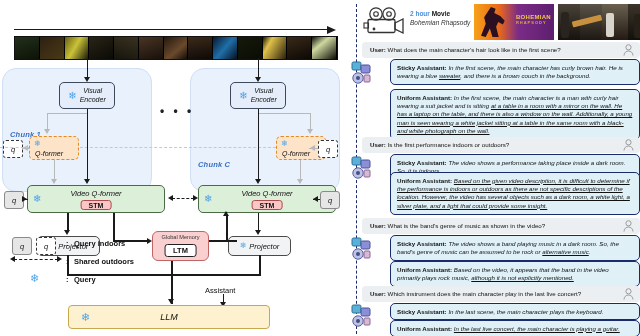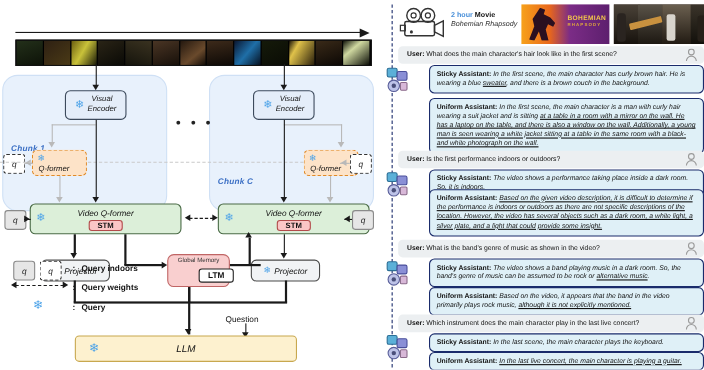--- a/index.html
+++ b/index.html
@@ -26,21 +26,21 @@
   .venc .lbl{font-style:italic;font-size:7px;color:#111;text-align:center;line-height:8.5px;}
   .qformer{width:50px;height:24px;background:#fde3c8;border:1.4px dashed #e08a28;border-radius:5px;}
   .qformer .lbl{font-style:italic;font-size:7px;color:#111;}
   .vqf{width:138px;height:28px;background:#dcefd9;border:1.3px solid #4a6b46;border-radius:5px;}
   .vqf .lbl{position:absolute;top:2.5px;left:0;right:0;text-align:center;font-style:italic;font-size:7.5px;color:#111;}
   .stm{position:absolute;bottom:2px;left:50%;transform:translateX(-50%);background:#fbc6c6;border:1px solid #b24b4b;border-radius:3px;font-size:7px;font-weight:bold;color:#111;padding:.5px 7px;}
   .proj{width:63px;height:20px;background:#f1f3f5;border:1.2px solid #4a4a4a;border-radius:5px;text-align:right;}
   .proj .lbl{font-style:italic;font-size:7.5px;color:#111;}
   .gmem{width:57px;height:30px;background:#f9cfcf;border:1.3px solid #c06565;border-radius:6px;}
   .gmem .cap{position:absolute;top:1.5px;left:0;right:0;text-align:center;font-size:5.6px;color:#333;}
-  .ltm{position:absolute;bottom:3px;left:50%;transform:translateX(-50%);background:#fff;border:1.2px solid #222;border-radius:3px;font-size:7.5px;font-weight:bold;color:#111;padding:1px 8px;margin-left:16px;}
+  .ltm{position:absolute;bottom:3px;left:50%;transform:translateX(-50%);background:#fff;border:1.2px solid #222;border-radius:3px;font-size:7.5px;font-weight:bold;color:#111;padding:1px 8px;}
   .llm{position:absolute;left:68px;top:305px;width:200px;height:22px;background:#fdf1cf;border:1.2px solid #c8a84f;border-radius:4px;display:flex;align-items:center;justify-content:center;}
   .llm .lbl{font-style:italic;font-size:9px;color:#111;}
 
   .qtok{position:absolute;width:18px;height:16px;display:flex;align-items:center;justify-content:center;font-style:italic;font-size:7.5px;color:#222;}
   .qtok.solid{background:#e6e6e6;border:1px solid #8a8a8a;border-radius:3px;}
   .qtok.dash{background:#fff;border:1.2px dashed #333;border-radius:3px;}
 
   .snow{font-size:8px;color:#4da3e8;line-height:1;user-select:none;}
   .snow.big{font-size:10px;}
 
@@ -239,42 +239,42 @@
     <div class="ahead up" style="left:223px;top:211px;"></div>
 
     <div class="aline" style="left:67px;top:255px;width:1.6px;height:20px;"></div>
     <div class="aline" style="left:259px;top:255px;width:1.6px;height:20px;"></div>
     <div class="aline" style="left:67px;top:274px;width:194px;height:1.6px;"></div>
     <div class="aline" style="left:171px;top:261px;width:1.6px;height:43px;"></div>
     <div class="ahead down" style="left:168px;top:299px;"></div>
 
     <div class="aline" style="left:171px;top:261px;width:1.6px;height:14px;"></div>
 
-    <div class="qlabel">Question</div>
+    <div class="qlabel">Assistant</div>
     <div class="aline" style="left:223px;top:294px;width:1.4px;height:10px;"></div>
     <div class="ahead down" style="left:220px;top:302px;"></div>
 
     <div class="llm">
       <span class="snow big" style="position:absolute;left:12px;top:6px;font-size:11px;">❄</span>
       <span class="lbl">LLM</span>
     </div>
 
     <div class="legend">
       <div class="lrow">
         <div class="qtok solid" style="left:4px;top:1px;">q</div>
         <div class="qtok dash" style="left:28px;top:1px;">q</div>
         <span class="lcolon">:</span>
         <span class="ltext">Query indoors</span>
       </div>
       <div class="lrow">
         <div class="ahead left" style="left:2px;top:2px;"></div>
         <div class="dashed-h" style="left:6px;top:5px;width:44px;"></div>
         <div class="ahead right" style="left:49px;top:2px;"></div>
         <span class="lcolon">:</span>
-        <span class="ltext">Query weights</span>
+        <span class="ltext">Shared outdoors</span>
       </div>
       <div class="lrow">
         <span class="snow big" style="position:absolute;left:22px;top:1px;font-size:11px;">❄</span>
         <span class="lcolon">:</span>
         <span class="ltext">Query</span>
       </div>
     </div>
   </div>
 
   <div id="chat">

